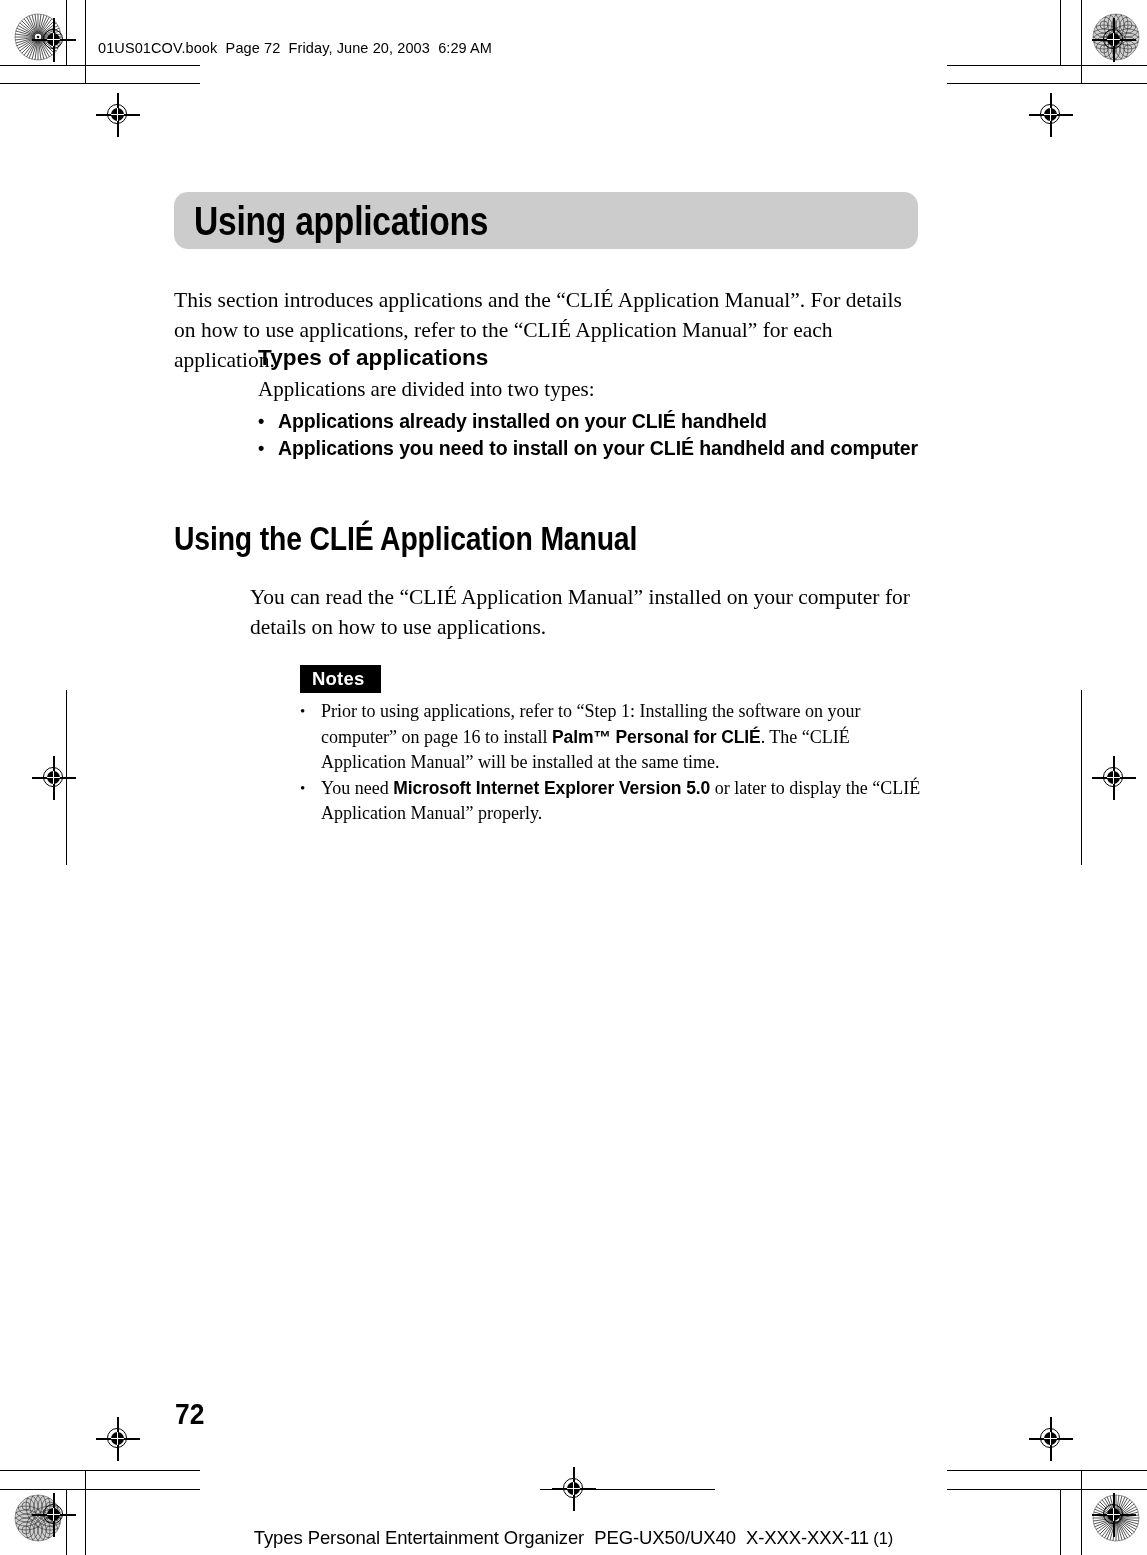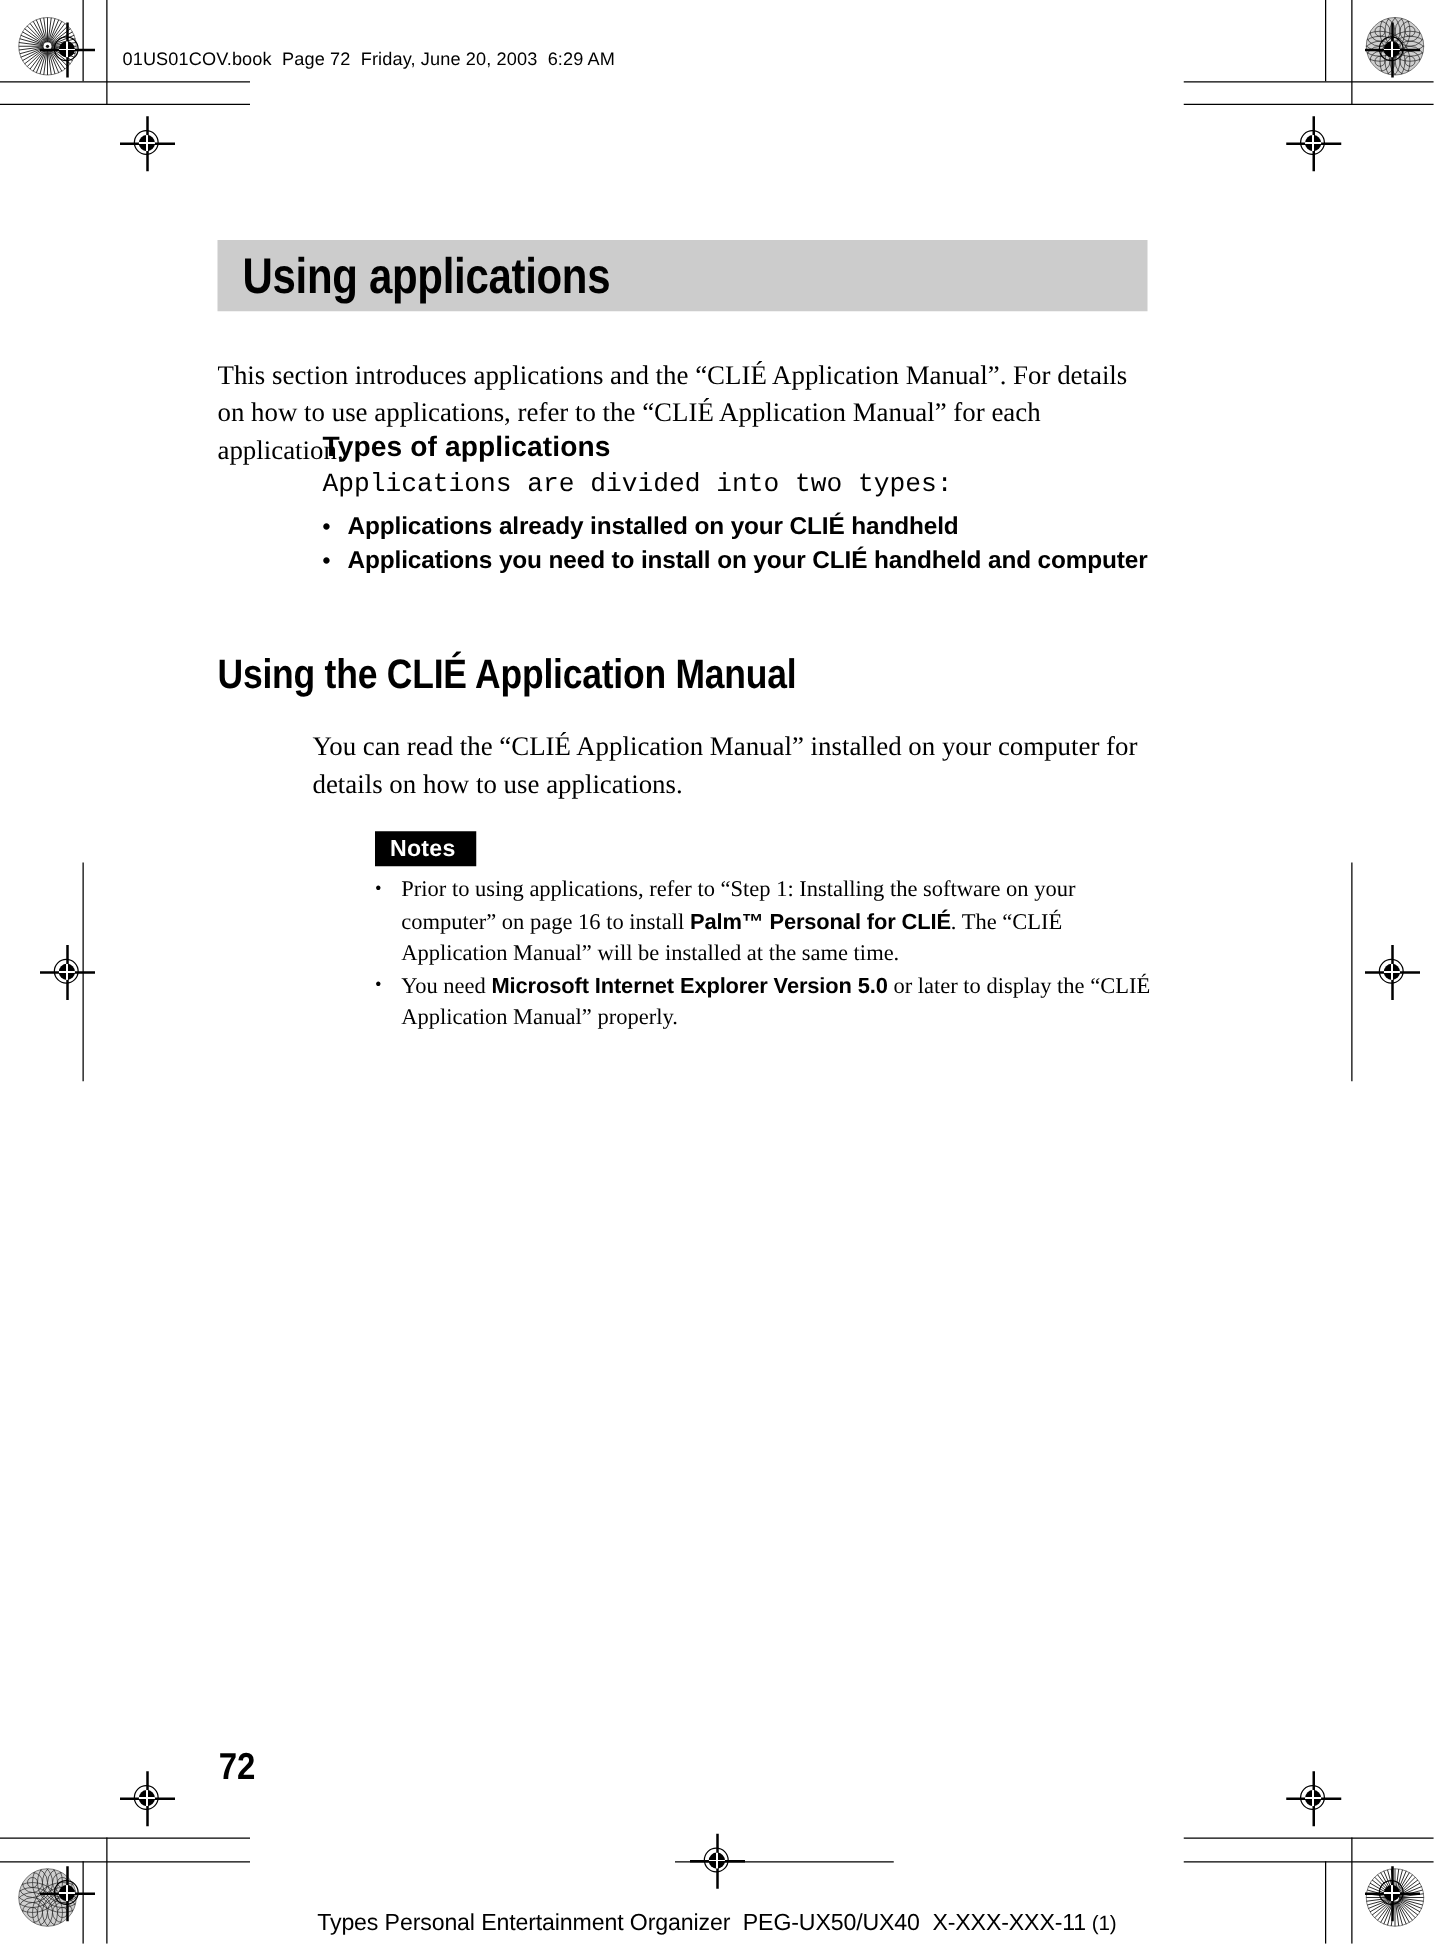--- a/index.html
+++ b/index.html
@@ -88,20 +88,21 @@
     white-space: pre;
   }
 
   .banner {
     position: absolute;
     left: 174px;
     top: 192px;
     width: 744px;
     height: 57px;
     background: #cccccc;
+    border-radius: 14px;
   }
   .banner-title {
     position: absolute;
     left: 20px;
     top: 3px;
     font-family: "Liberation Sans Narrow", "Liberation Sans", sans-serif;
     font-weight: bold;
     font-size: 40px;
     line-height: 52px;
     letter-spacing: -0.3px;
@@ -131,21 +132,20 @@
     position: absolute;
     left: 258px;
     top: 344px;
   }
   .types-lead {
     position: absolute;
     left: 258px;
     top: 375px;
     font-size: 21px;
     line-height: 28px;
-    font-family: Liberation Mono, monospace;
   }
 
   .bullet-list {
     position: absolute;
     left: 258px;
     top: 408px;
     width: 668px;
   }
   .bullet-row {
     display: flex;

